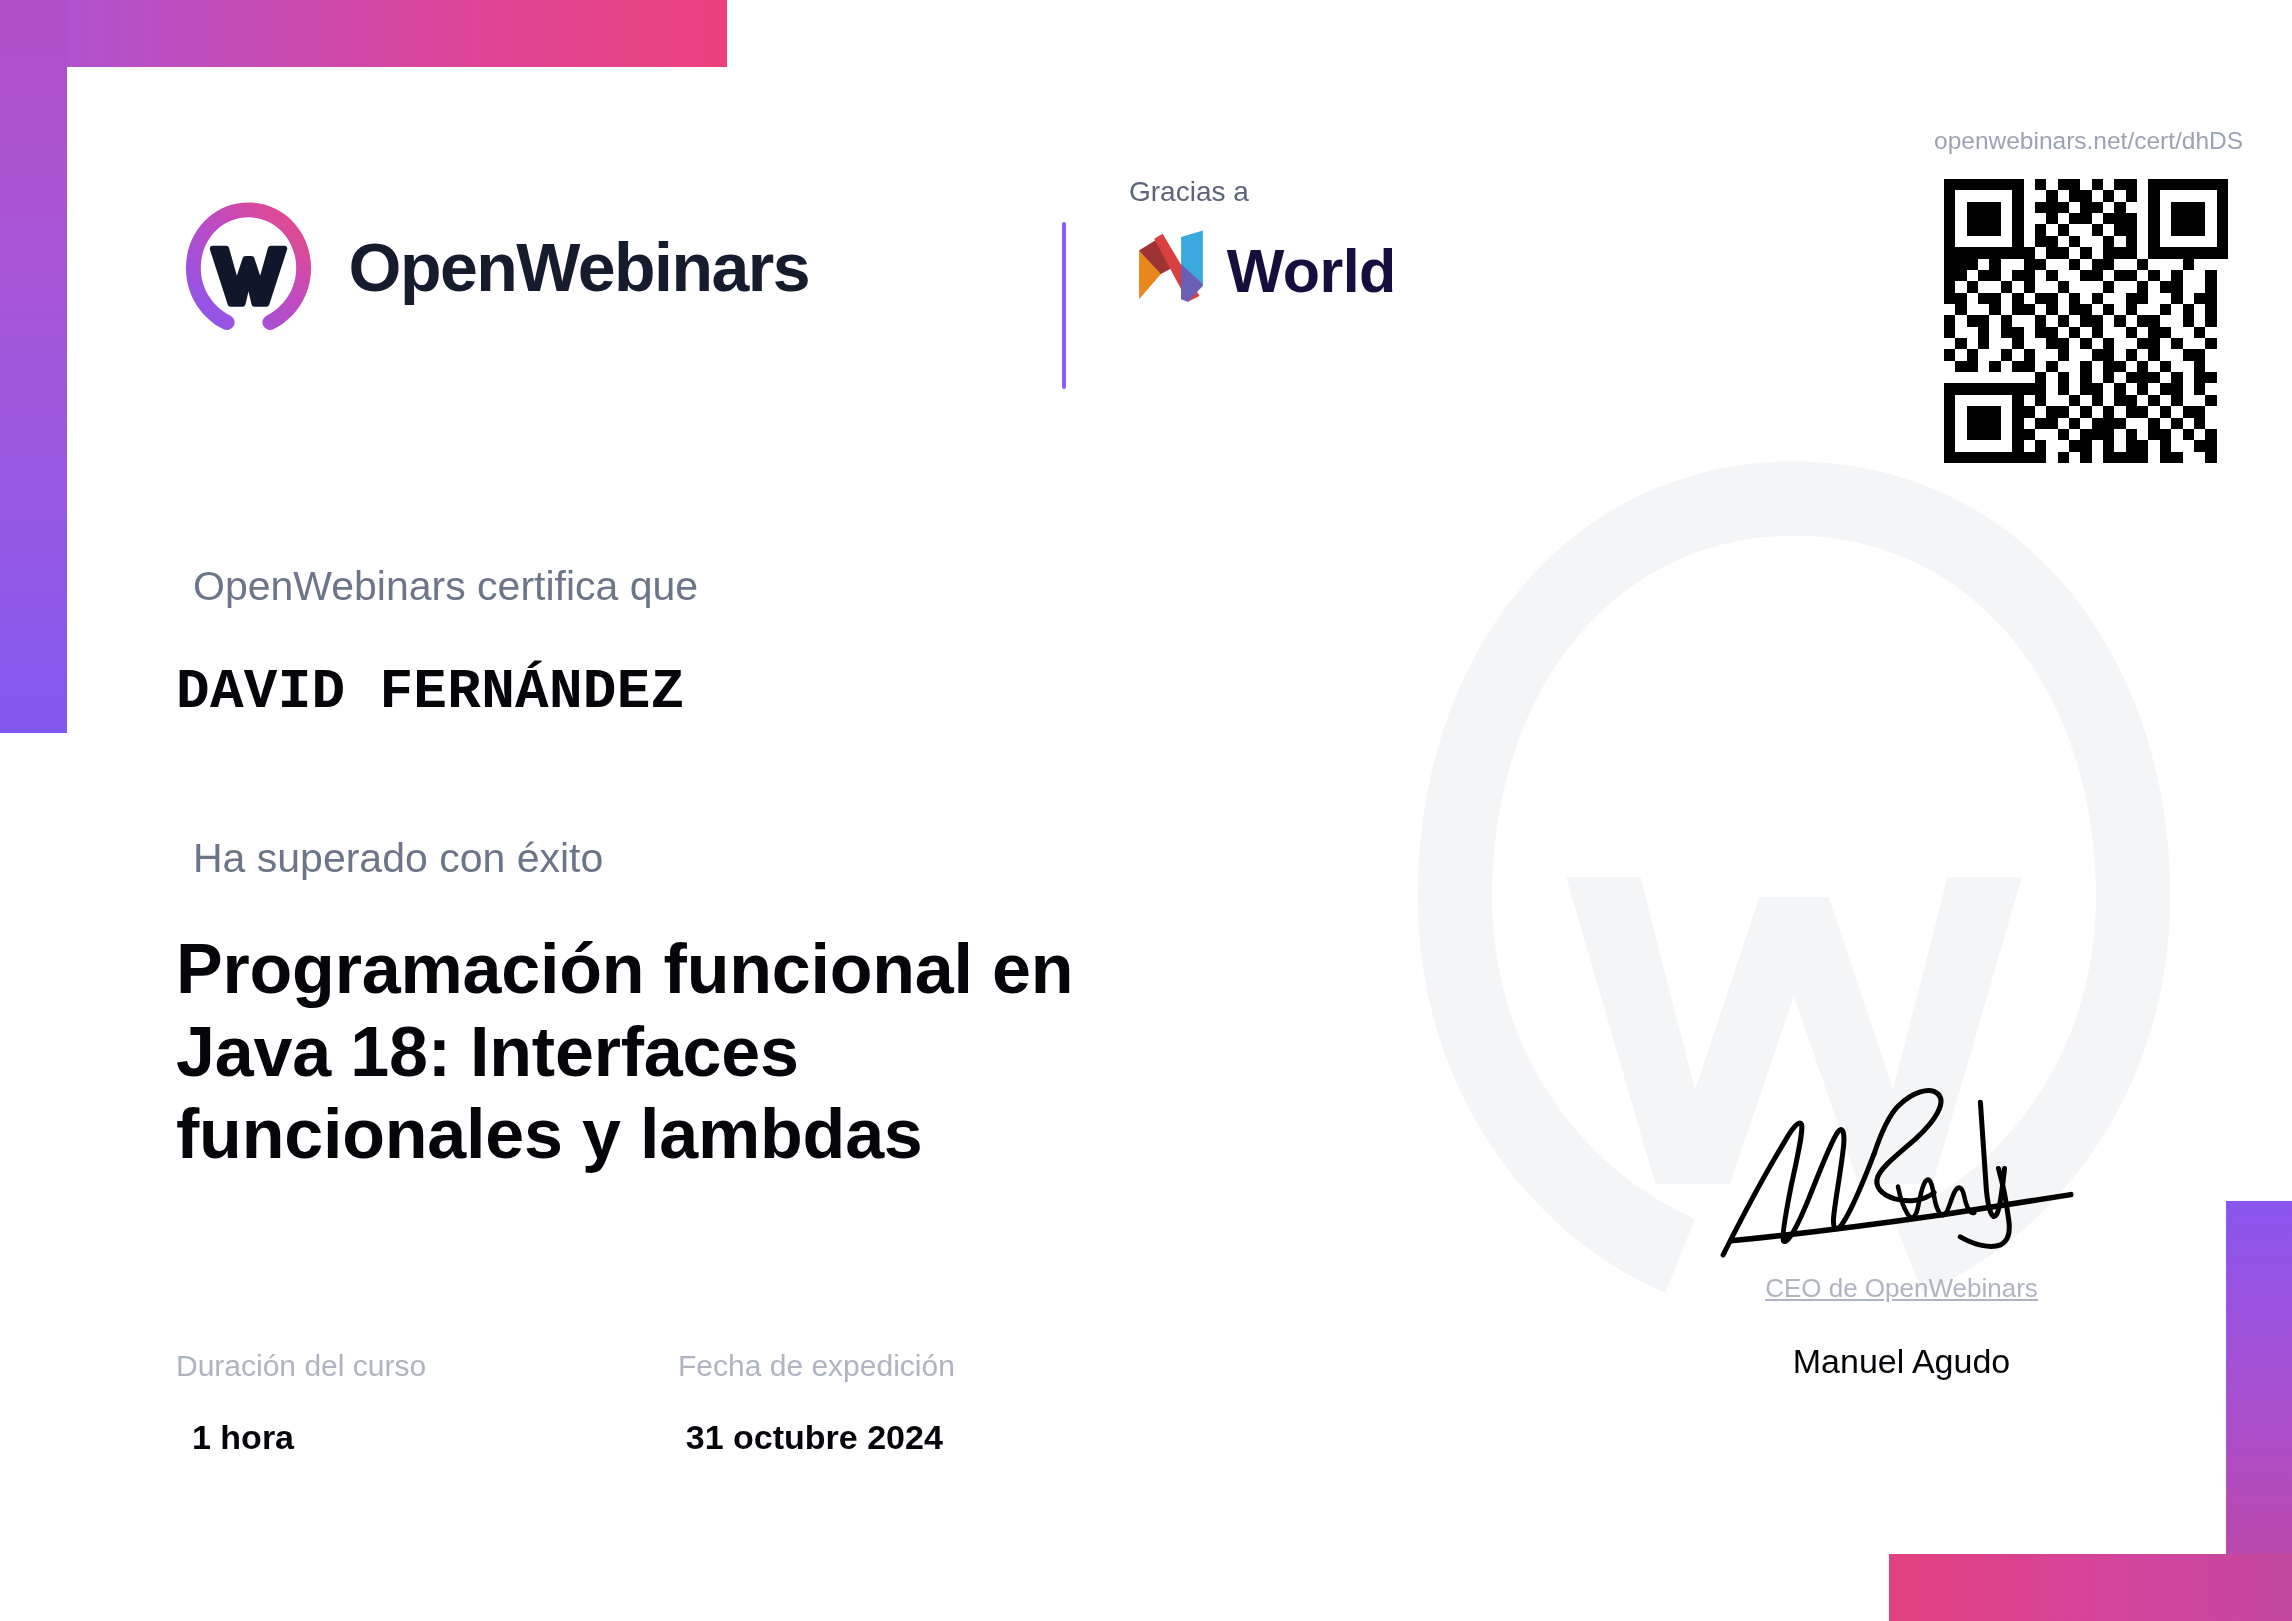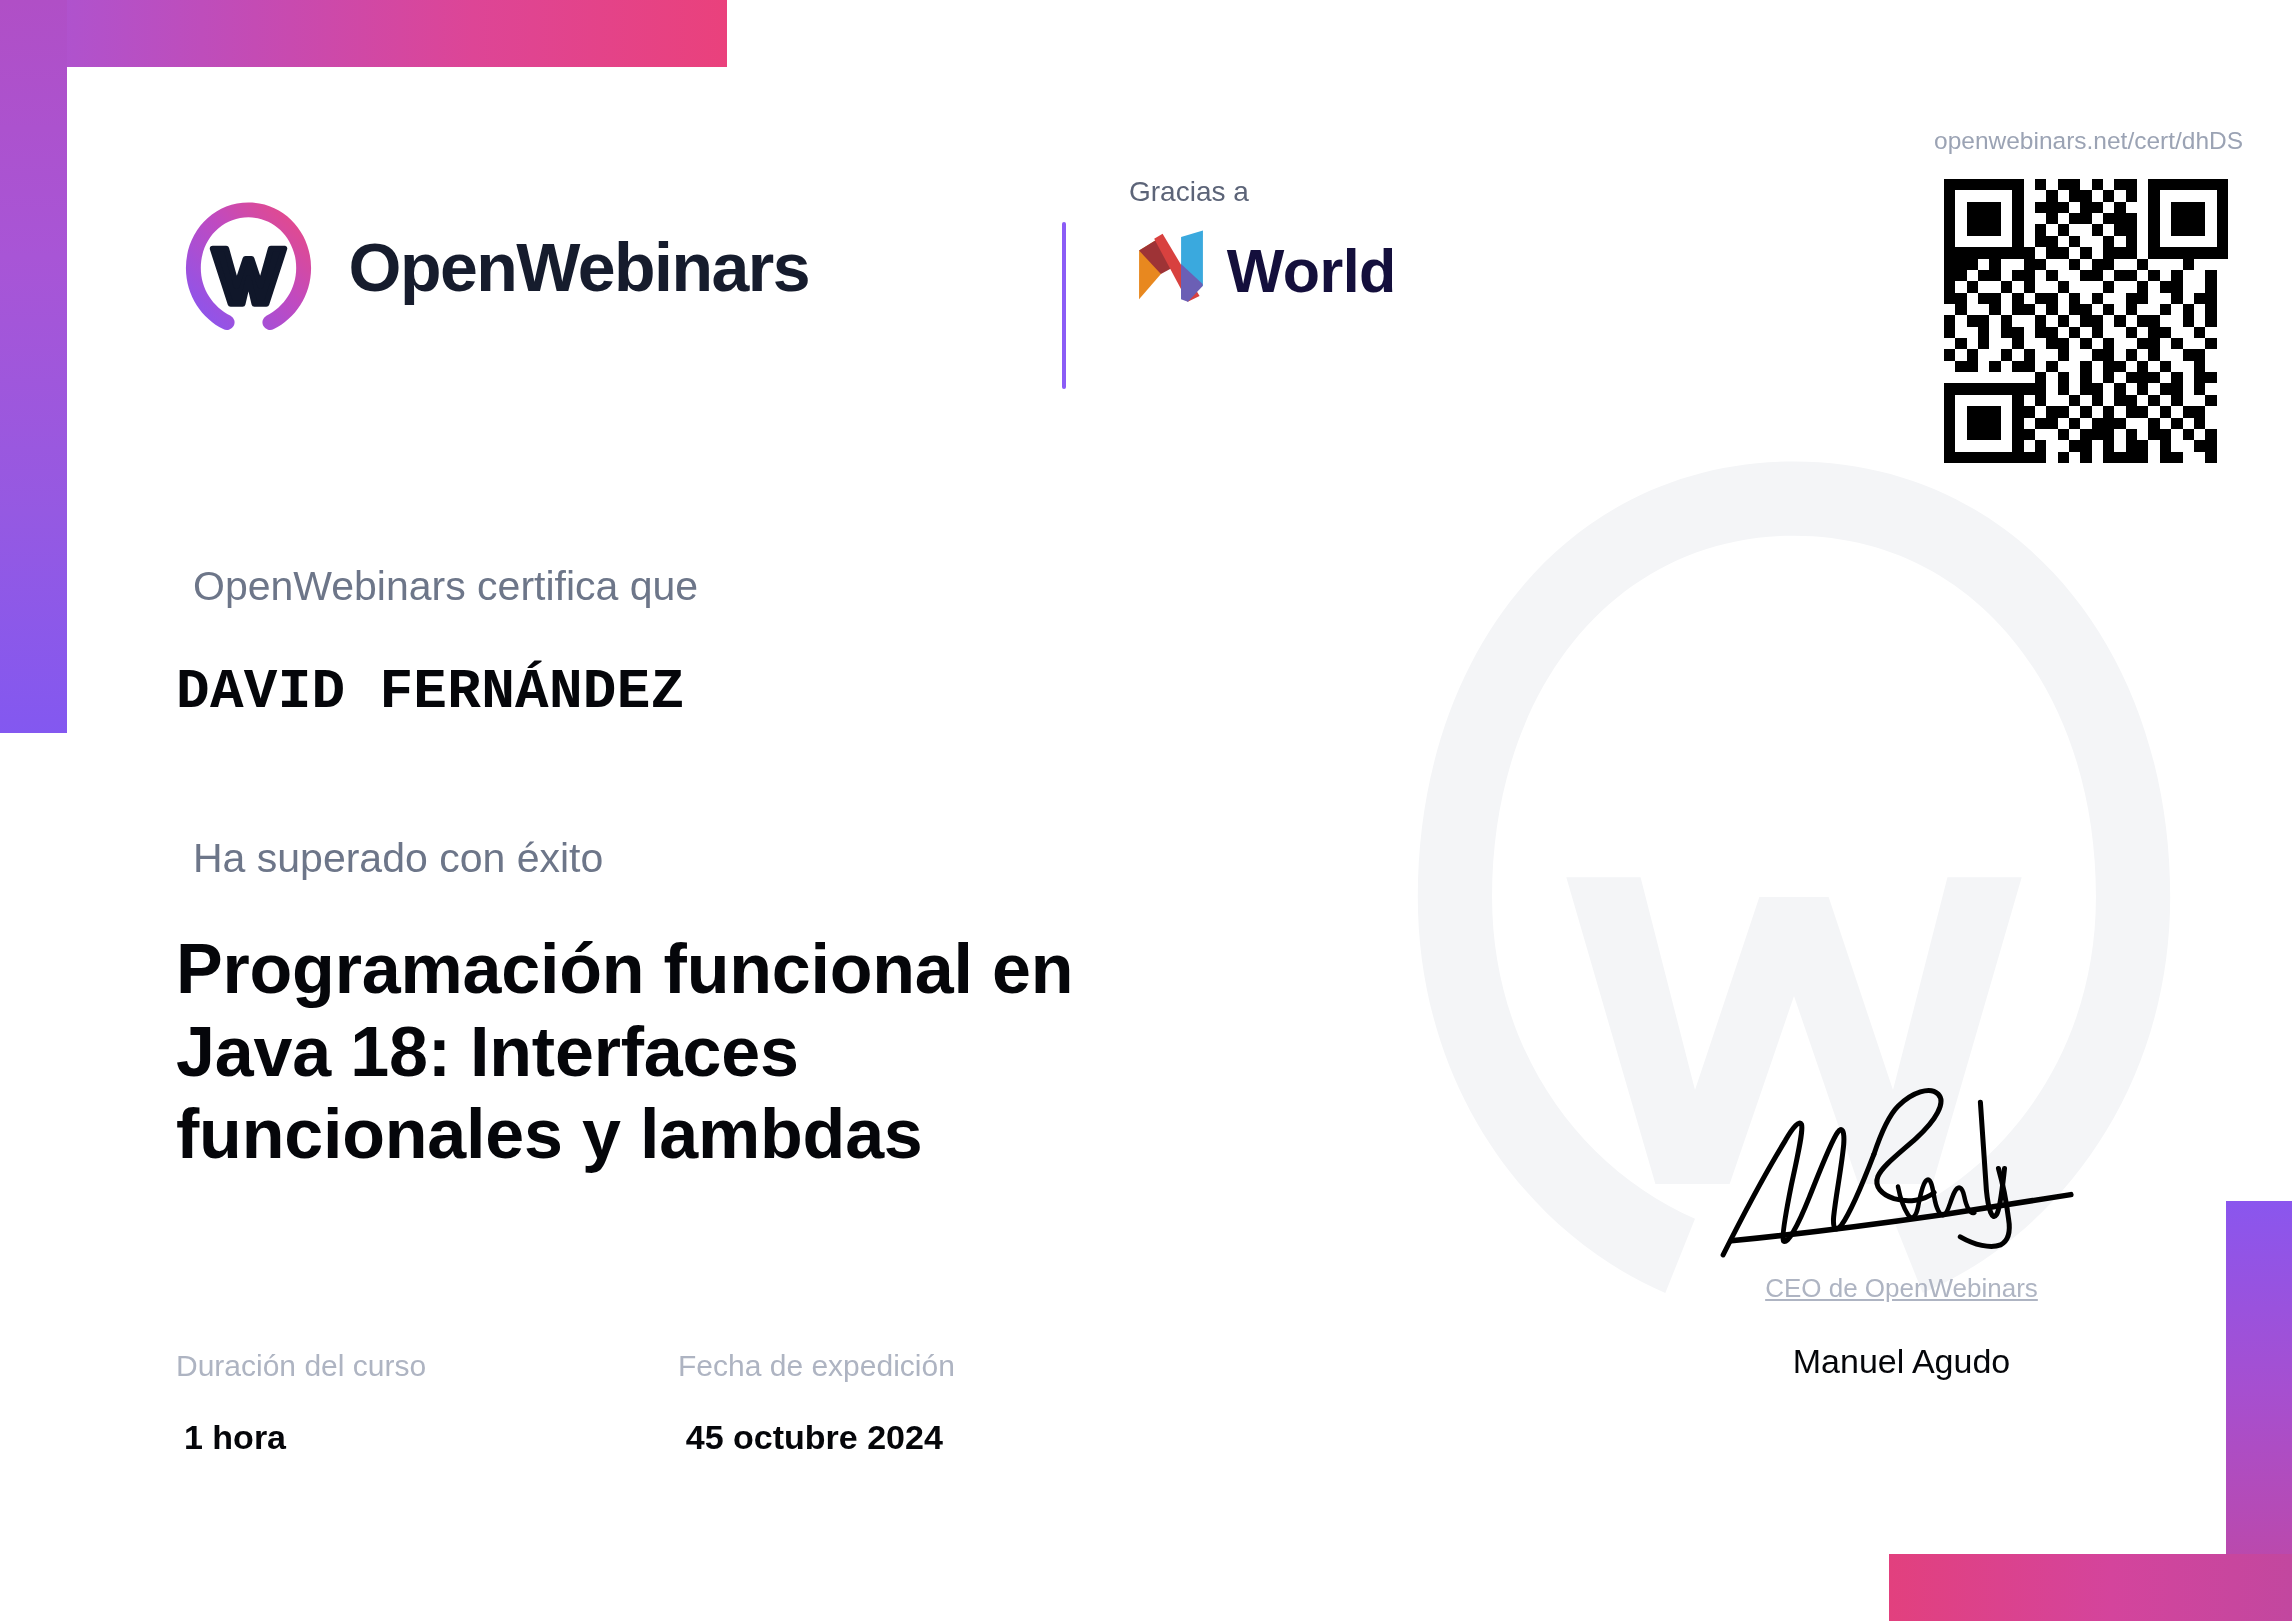--- a/index.html
+++ b/index.html
@@ -194,21 +194,21 @@
     font-size: 30px;
     color: #aeb4c2;
     line-height: 1;
     margin: 0;
   }
   .meta-value {
     font-size: 34px;
     font-weight: bold;
     color: #05060a;
     line-height: 1;
-    margin: 39px 0 0 8px;
+    margin: 39px 0 0 16px;
   }
   .meta-item.issued .meta-value { margin-left: 7.8px; }
 
   
   .signature-block {
     position: absolute;
     left: 1671px;
     top: 1068px;
     width: 461px;
     text-align: center;
@@ -534,21 +534,21 @@
   <h2 class="course-title">Programación funcional en Java 18: Interfaces funcionales y lambdas</h2>
 </div>
 
 <div class="meta-row">
   <div class="meta-item duration">
     <p class="meta-label">Duración del curso</p>
     <p class="meta-value">1 hora</p>
   </div>
   <div class="meta-item issued">
     <p class="meta-label">Fecha de expedición</p>
-    <p class="meta-value">45 octubre 2024</p>
+    <p class="meta-value">31 octubre 2024</p>
   </div>
 </div>
 
 <div class="signature-block">
   <span>
     <svg class="signature-mark" viewBox="0 0 400 200" xmlns="http://www.w3.org/2000/svg">
       <g fill="none" stroke="#000000" stroke-linecap="round" stroke-linejoin="round">
         <path d="M22 186 C 40 150, 62 108, 84 72 C 92 58, 98 52, 100 56
                  C 102 62, 96 88, 90 116 C 84 146, 80 168, 82 172
                  C 86 176, 96 158, 108 128 C 120 98, 130 72, 136 64

